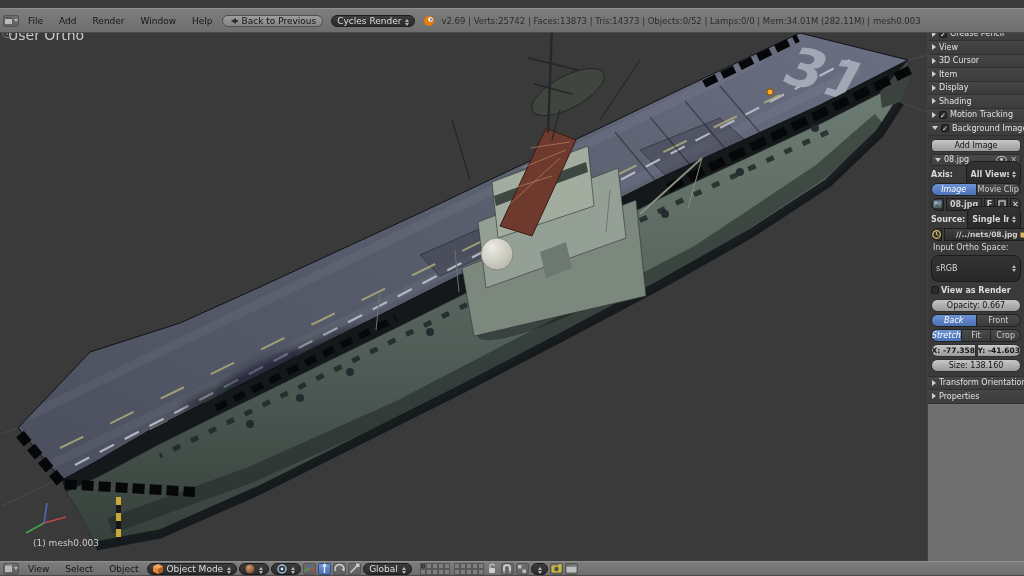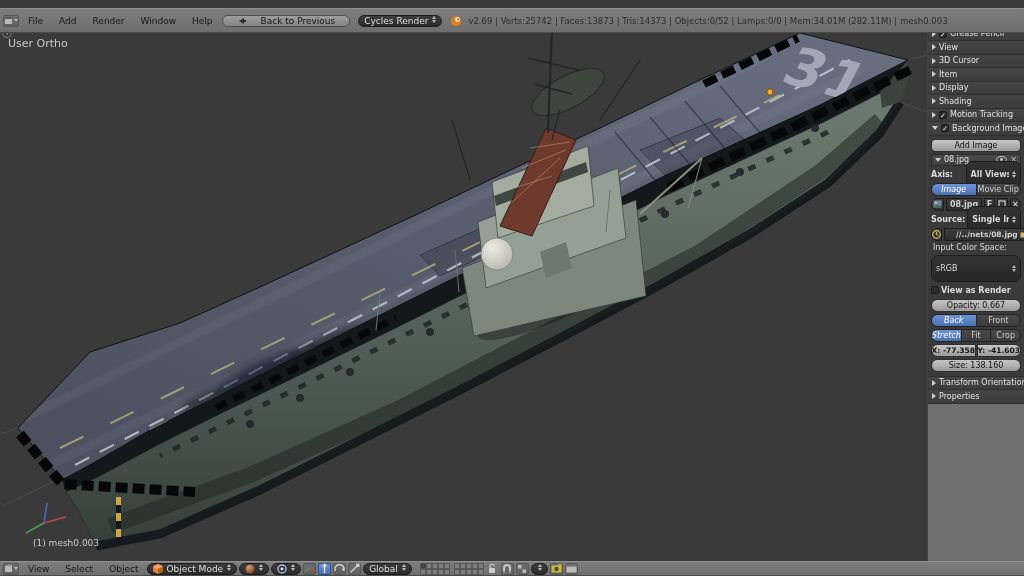--- a/index.html
+++ b/index.html
@@ -6,45 +6,45 @@
   *{box-sizing:border-box;font-family:"DejaVu Sans",sans-serif;}
   #app{position:relative;width:1024px;height:576px;overflow:hidden;background:#3a3a3a;}
 
   
   .hdr{position:absolute;left:0;width:100%;background:linear-gradient(#7d7d7d,#6e6e6e);
        border-top:1px solid #8f8f8f;border-bottom:1px solid #4a4a4a;
        display:flex;align-items:center;gap:2px;padding:0 3px;color:#161616;font-size:9px;}
   #infobar{top:8px;height:25px;z-index:30;}
   #viewhdr{bottom:0;height:15px;z-index:30;}
   .menu{padding:0 7px;cursor:default;}
-  .dd{display:flex;align-items:flex-start;gap:3px;background:linear-gradient(#3c3c3c,#2b2b2b);
+  .dd{display:flex;align-items:flex-end;gap:3px;background:linear-gradient(#3c3c3c,#2b2b2b);
       border:1px solid #1d1d1d;border-radius:7px;height:12px;padding:0 5px;color:#dedede;}
   .dd .lab{white-space:nowrap;}
   .arrs{display:flex;flex-direction:column;gap:1px;margin-left:1px;}
   .arr{width:0;height:0;border-left:2.5px solid transparent;border-right:2.5px solid transparent;}
   .arr.up{border-bottom:3px solid #bbb;}
   .arr.dn{border-top:3px solid #bbb;}
-  .litebtn{display:flex;align-items:center;gap:14px;background:linear-gradient(#9e9e9e,#848484);
-      border:1px solid #4f4f4f;border-radius:7px;height:12px;padding:0 14px;color:#111;justify-content:center;}
+  .litebtn{display:flex;align-items:center;gap:3px;background:linear-gradient(#9e9e9e,#848484);
+      border:1px solid #4f4f4f;border-radius:7px;height:12px;padding:0 6px;color:#111;justify-content:center;}
   #stats{color:#2b2b2b;font-size:8.5px;white-space:nowrap;margin-left:4px;}
   .icobtn{display:flex;align-items:center;justify-content:center;height:12px;min-width:13px;
       border-radius:2px;}
   .icobtn.tog{background:linear-gradient(#6d6d6d,#606060);border:1px solid #555;}
   .icobtn.on{background:linear-gradient(#6b93d6,#4a71b2);border:1px solid #2f4f86;}
   .sep{width:4px;}
 
   
   .layers{display:flex;gap:4px;align-items:center;}
   .lgrp{display:grid;grid-template-columns:repeat(5,6px);grid-template-rows:6px 6px;gap:0;}
   .lcell{width:6px;height:6px;border:1px solid #575757;background:#7e7e7e;}
   .lcell.on{background:#4d4d4d;box-shadow:inset 0 0 0 1px #3a3a3a;}
 
   
   #viewport{position:absolute;left:0;top:14px;right:0;bottom:15px;background:#3a3a3a;overflow:hidden;}
-  #vplabel{position:absolute;left:8px;top:23px;color:#c9c9c9;font-size:11px;}
+  #vplabel{position:absolute;left:8px;top:13px;color:#c9c9c9;font-size:14px;}
   #objlabel{position:absolute;left:33px;bottom:13px;color:#cdcdcd;font-size:9px;}
   #plus-handle{position:absolute;left:2px;top:14px;width:10px;height:10px;border:1px solid #7c7c7c;
       border-radius:50%;color:#b5b5b5;font-size:8px;line-height:8px;text-align:center;}
   #shipsvg{position:absolute;left:0;top:-14px;width:1024px;height:576px;}
   #gizmo{position:absolute;left:20px;bottom:20px;}
 
   
   #npanel{position:absolute;right:0;top:14px;bottom:15px;width:97px;background:#6f6f6f;
       border-left:1px solid #424242;display:flex;flex-direction:column;font-size:8px;color:#e2e2e2;z-index:20;}
   .ph{height:13.5px;background:linear-gradient(#454545,#3c3c3c);border-bottom:1px solid #303030;
@@ -513,21 +513,21 @@
             </svg>
         </div>
         <div class="mini" style="width:14px;border-radius:0 7px 7px 0">
           <svg width="9" height="9">
               <path d="M7.5 4.5 A3 3 0 1 1 4.5 1.5" fill="none" stroke="#cfcfcf" stroke-width="1.2"></path>
               <path d="M4.5 0 L6.5 1.5 L4.5 3 Z" fill="#cfcfcf"></path>
             </svg>
         </div>
       </div>
 
-      <div class="plab-full">Input Color Space:</div>
+      <div class="plab-full">Input Ortho Space:</div>
       <div class="pdd" style="flex:none">
         <span class="lab">sRGB</span>
         <span class="arrs">
             <span class="arr up"></span>
             <span class="arr dn"></span>
           </span>
       </div>
 
       <div class="prow">
         <span class="cb"></span>

